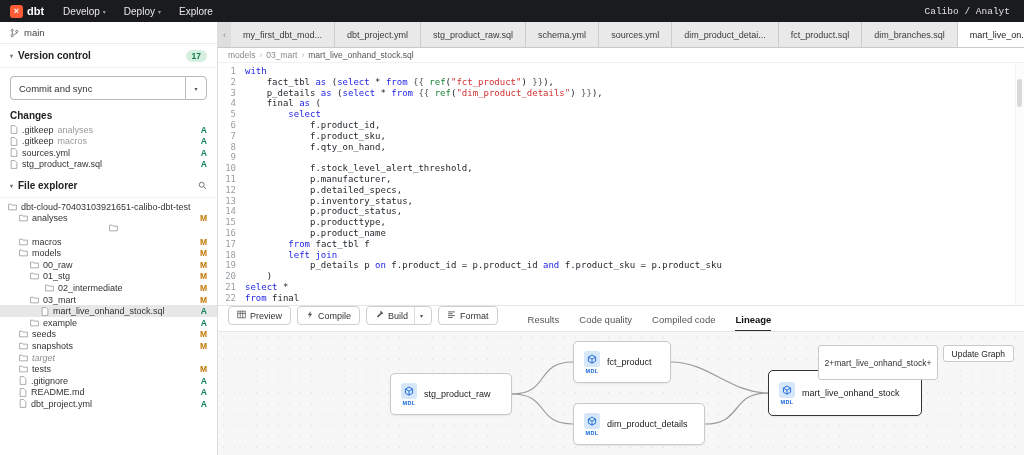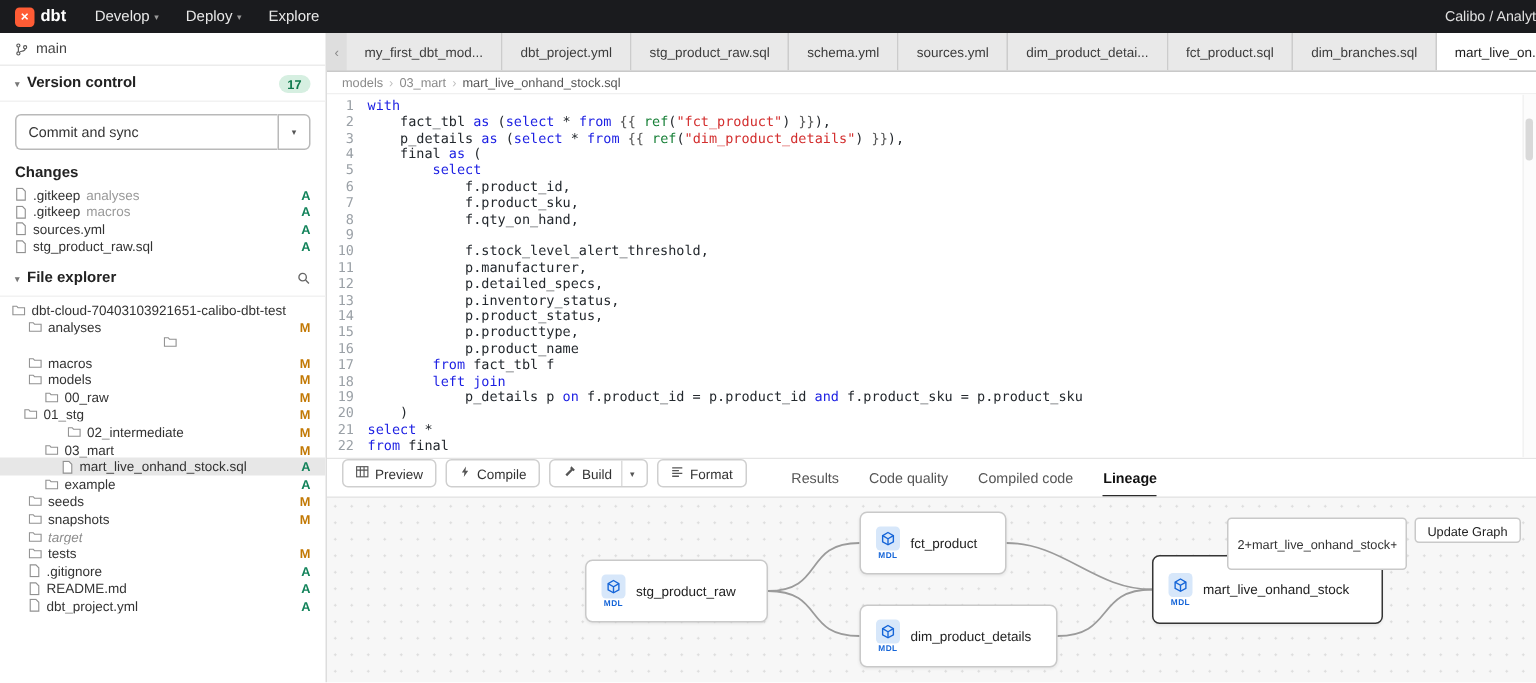--- a/index.html
+++ b/index.html
@@ -8,21 +8,21 @@
   .ticon svg{display:block}
 
   
   .navbar{position:absolute;top:0;left:0;width:1024px;height:22px;background:#1a1b1e;display:flex;align-items:center;color:#fff;z-index:40;}
   .logo{display:flex;align-items:center;gap:4px;padding:0 10px;height:100%;}
   .logo-mark{width:13px;height:13px;background:#ff5c35;border-radius:3px;color:#fff;font-size:9px;font-weight:bold;display:flex;align-items:center;justify-content:center;line-height:1;}
   .logo-text{font-weight:bold;font-size:11px;}
   .nav-menus{display:flex;height:100%;}
   .nav-menu{display:flex;align-items:center;gap:3px;font-size:10px;padding:0 9px;color:#e9e9e9;cursor:pointer;}
   .nav-menu .caret{font-size:6px;color:#9a9a9a;}
-  .nav-right{margin-left:auto;font-size:9.5px;color:#e0e0e0;white-space:nowrap;padding-right:0;}
+  .nav-right{margin-left:auto;font-size:9.5px;color:#e0e0e0;white-space:nowrap;padding-right:14px;font-family:Liberation Mono, monospace;}
 
   
   .sidebar{position:absolute;top:22px;left:0;width:218px;height:433px;background:#fff;border-right:1px solid #ddd;font-size:9px;color:#333;overflow:hidden;}
   .branch-row{display:flex;align-items:center;gap:5px;height:22px;padding:0 10px;border-bottom:1px solid #ececec;font-size:9.5px;color:#444;}
   .section-head{display:flex;align-items:center;gap:5px;height:24px;padding:0 10px;border-bottom:1px solid #f2f2f2;font-weight:bold;font-size:10px;color:#222;}
   .chev{font-size:6px;color:#777;}
   .badge{margin-left:auto;background:#d6efe1;color:#0f7a4d;border-radius:8px;padding:1px 6px;font-size:8.5px;font-weight:bold;}
   .commit-wrap{display:flex;margin:8px 10px 6px;}
   .commit-main{flex:1;border:1px solid #b9b9b9;border-right:none;border-radius:4px 0 0 4px;height:24px;display:flex;align-items:center;padding:0 8px;font-size:9.5px;color:#333;background:#fff;text-align:right;}
   .commit-caret{width:22px;border:1px solid #b9b9b9;border-radius:0 4px 4px 0;display:flex;align-items:center;justify-content:center;background:#fff;color:#555;}
@@ -230,21 +230,21 @@
       </div>
       <div class="tree-row" style="padding-left: 30px;">
         <span class="ticon">
           <svg width="9" height="8" viewBox="0 0 12 10">
             <path d="M.8 1.2h3.4l1.1 1.3h5.9v6.3H.8z" fill="#fff" stroke="#919191"></path>
           </svg>
         </span>
         <span class="lbl">00_raw</span>
         <span class="status M">M</span>
       </div>
-      <div class="tree-row" style="padding-left: 16px;">
+      <div class="tree-row" style="padding-left: 30px;">
         <span class="ticon">
           <svg width="9" height="8" viewBox="0 0 12 10">
             <path d="M.8 1.2h3.4l1.1 1.3h5.9v6.3H.8z" fill="#fff" stroke="#919191"></path>
           </svg>
         </span>
         <span class="lbl">01_stg</span>
         <span class="status M">M</span>
       </div>
       <div class="tree-row" style="padding-left: 45px;">
         <span class="ticon">

